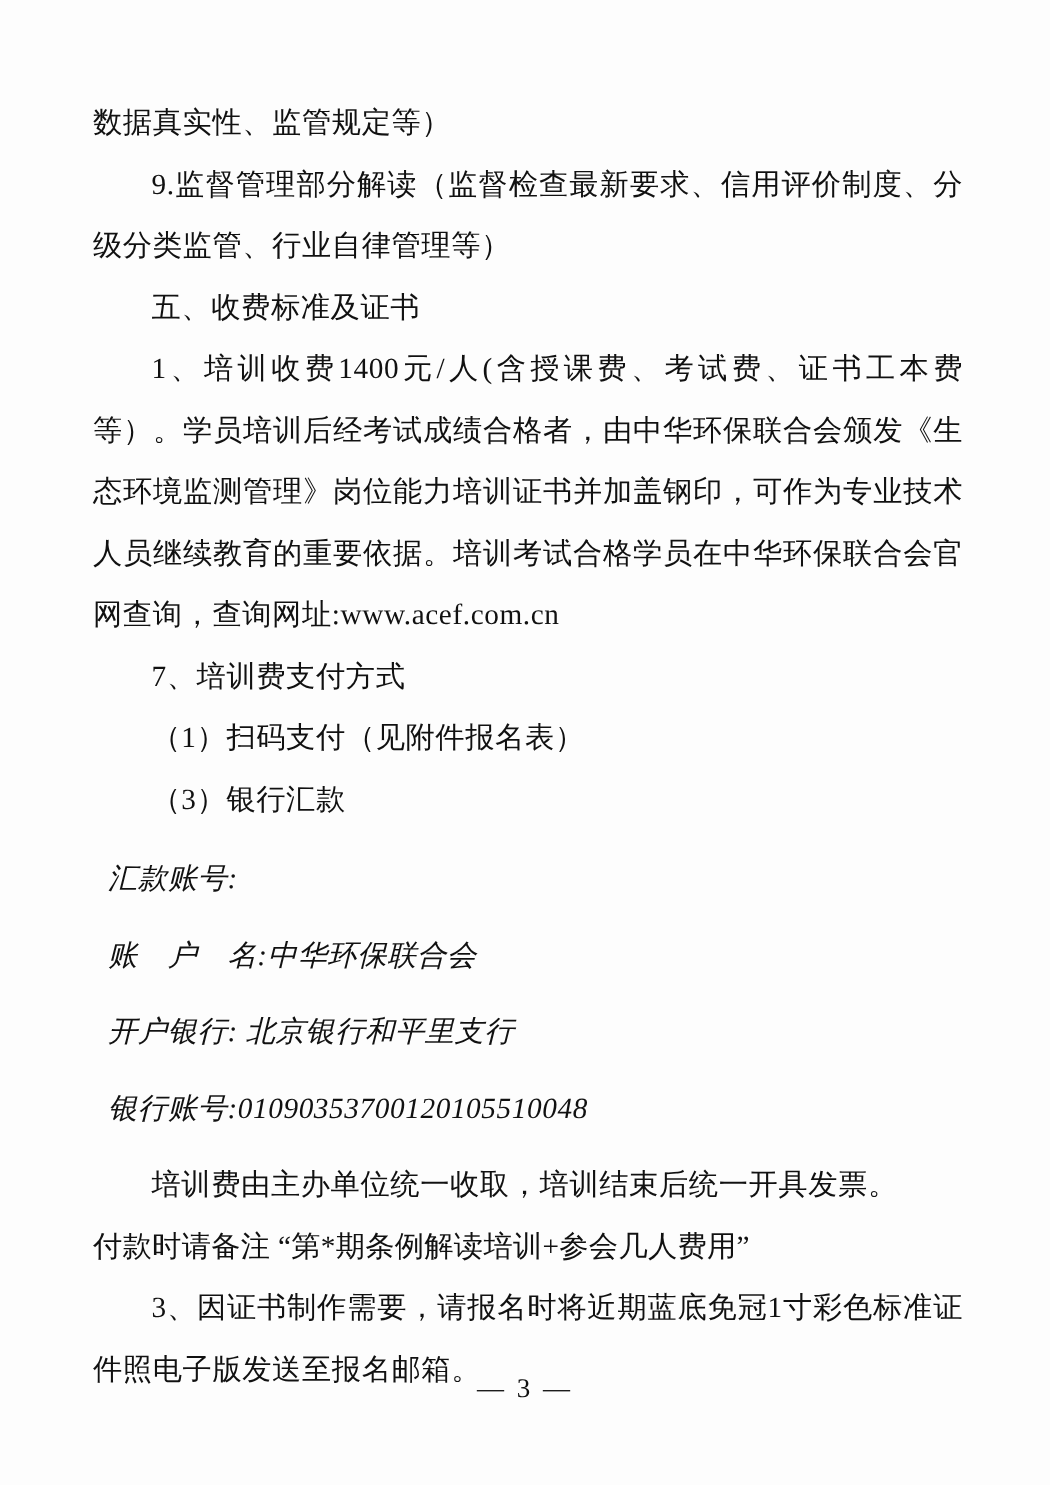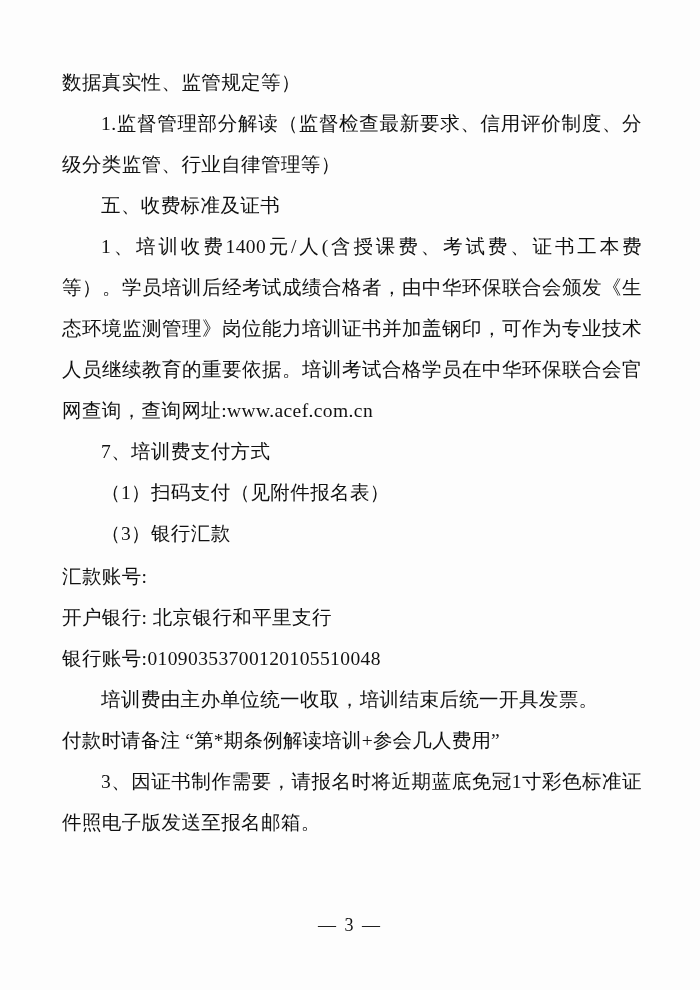--- a/index.html
+++ b/index.html
@@ -37,23 +37,24 @@
   .para.indent {
     text-indent: 39px;
   }
   .para.bold {
     font-weight: normal;
   }
   .para.nowrap-tight {
     letter-spacing: 0.2px;
   }
   .acct-line {
-    margin: 0;
+    margin: 10px;
     text-indent: 0;
     letter-spacing: 0.4px;
+    font-style: italic;
   }
   .spacer-sm {
     height: 2px;
   }
   .footer {
     position: absolute;
     left: 0;
     right: 0;
     bottom: 54px;
     text-align: center;
@@ -63,30 +64,31 @@
     font-family: "Liberation Serif", "DejaVu Serif", serif;
   }
 </style>
 </head>
 <body>
 
 <div class="page">
   <div class="doc-body">
 
     <p class="para">数据真实性、监管规定等）</p>
-    <p class="para indent">1.监督管理部分解读（监督检查最新要求、信用评价制度、分级分类监管、行业自律管理等）</p>
+    <p class="para indent">9.监督管理部分解读（监督检查最新要求、信用评价制度、分级分类监管、行业自律管理等）</p>
     <p class="para indent bold">五、收费标准及证书</p>
     <p class="para indent">1、培训收费1400元/人(含授课费、考试费、证书工本费等）。学员培训后经考试成绩合格者，由中华环保联合会颁发《生态环境监测管理》岗位能力培训证书并加盖钢印，可作为专业技术人员继续教育的重要依据。培训考试合格学员在中华环保联合会官网查询，查询网址:www.acef.com.cn</p>
     <p class="para indent">7、培训费支付方式</p>
     <p class="para indent">（1）扫码支付（见附件报名表）</p>
     <p class="para indent">（3）银行汇款</p>
 
     <div class="spacer-sm"></div>
 
     <p class="acct-line">汇款账号:</p>
+    <p class="acct-line">账　户　名:中华环保联合会</p>
     <p class="acct-line">开户银行: 北京银行和平里支行</p>
     <p class="acct-line">银行账号:01090353700120105510048</p>
 
     <p class="para indent">培训费由主办单位统一收取，培训结束后统一开具发票。</p>
     <p class="para bold nowrap-tight">付款时请备注 “第*期条例解读培训+参会几人费用”</p>
     <p class="para indent">3、因证书制作需要，请报名时将近期蓝底免冠1寸彩色标准证件照电子版发送至报名邮箱。</p>
 
   </div>
 
   <div class="footer">— 3 —</div>

